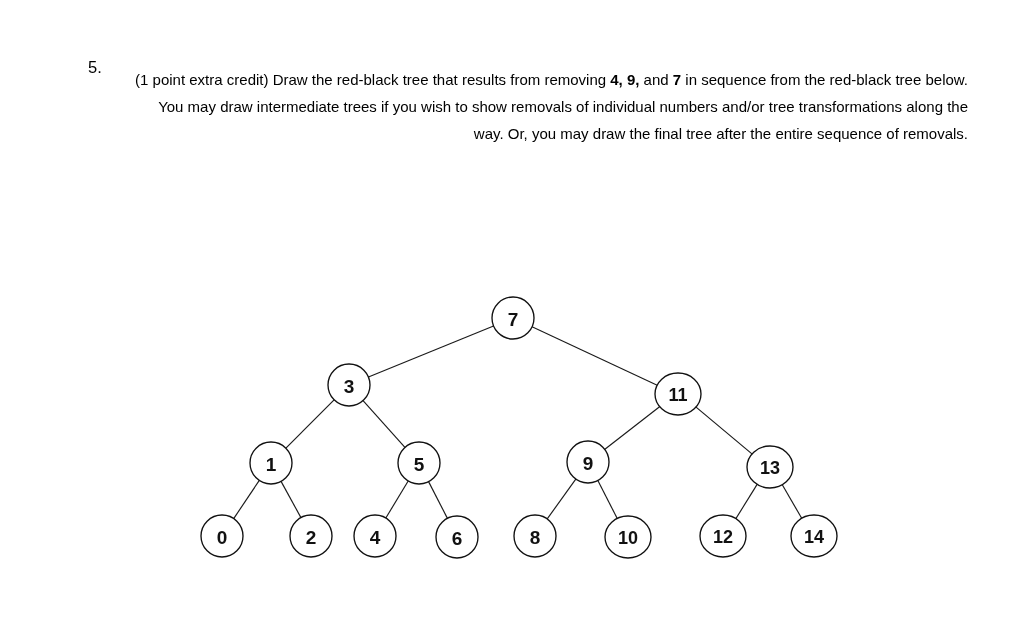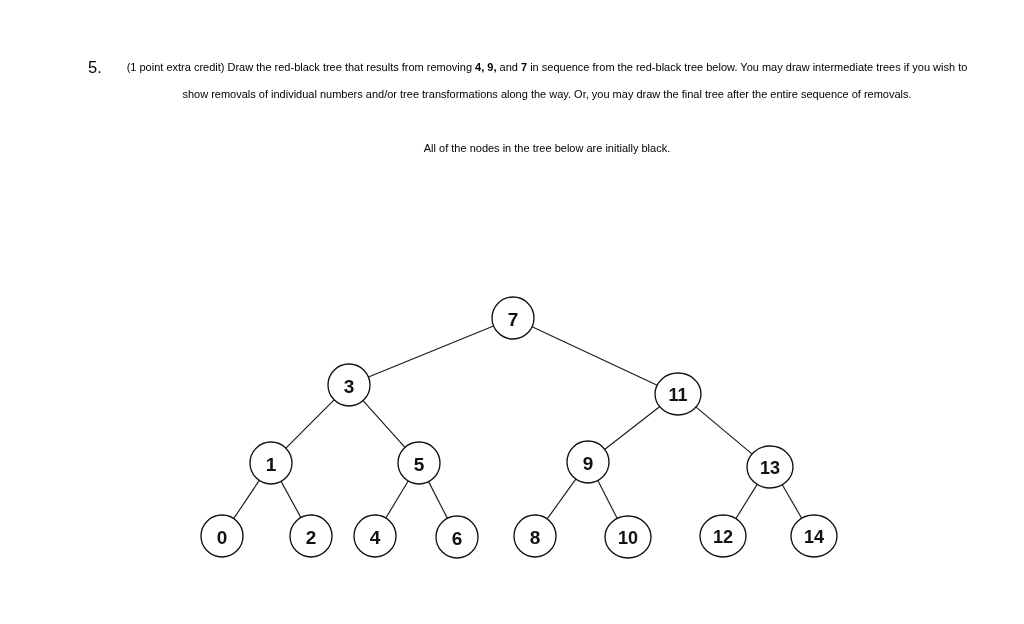--- a/index.html
+++ b/index.html
@@ -31,24 +31,25 @@
   }
   .q-number {
     width: 38px;
     flex: 0 0 38px;
     font-size: 16.5px;
     line-height: 27px;
     color: #000;
   }
   .q-body {
     flex: 1 1 auto;
-    font-size: 11px;
+    font-size: 15px;
     line-height: 27px;
     color: #000;
-    text-align: center;
+    text-align: right;
+    margin-top: 12px;
   }
   .q-body .para {
     margin: 0;
   }
   .q-body .para.second {
     margin-top: 27px;
   }
   b.em {
     font-weight: bold;
   }
@@ -89,21 +90,20 @@
   }
 </style>
 </head>
 <body>
 
 <div id="question-block">
   <div class="q-row">
     <div class="q-number">5.</div>
     <div class="q-body">
       <p class="para" id="question-text"><span>(1 point extra credit)  Draw the red-black tree that results from removing </span><b class="em">4, 9,</b><span> and </span><b class="em">7</b><span> in sequence from the red-black tree below.  You may draw intermediate trees if you wish to show removals of individual numbers and/or tree transformations along the way.  Or, you may draw the final tree after the entire sequence of removals.</span></p>
-      <p class="para second">All of the nodes in the tree below are initially black.</p>
     </div>
   </div>
 </div>
 
 <div id="tree-figure">
   <svg id="tree-svg" viewBox="0 0 1024 340" xmlns="http://www.w3.org/2000/svg">
     <g id="edge-layer">
         <line x1="494.1429474842697" y1="55.70379584484103" x2="367.8570525157303" y2="107.29620415515896" class="edge" stroke="#1a1a1a"></line>
         <line x1="531.5016909873622" y1="56.521991000239524" x2="657.7362432043177" y2="115.47800899976048" class="edge" stroke="#1a1a1a"></line>
         <line x1="334.59623486723" y1="129.40376513276996" x2="285.40376513277" y2="178.59623486723004" class="edge" stroke="#1a1a1a"></line>

